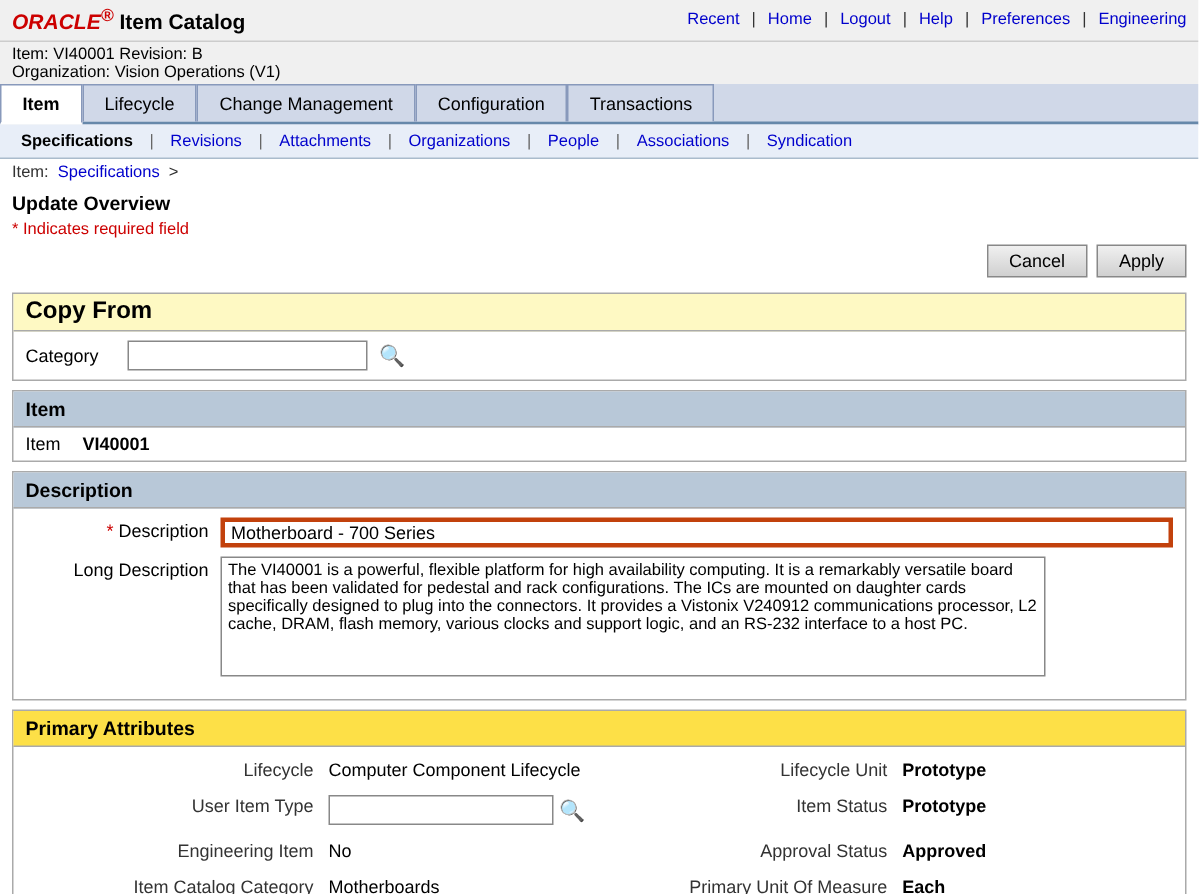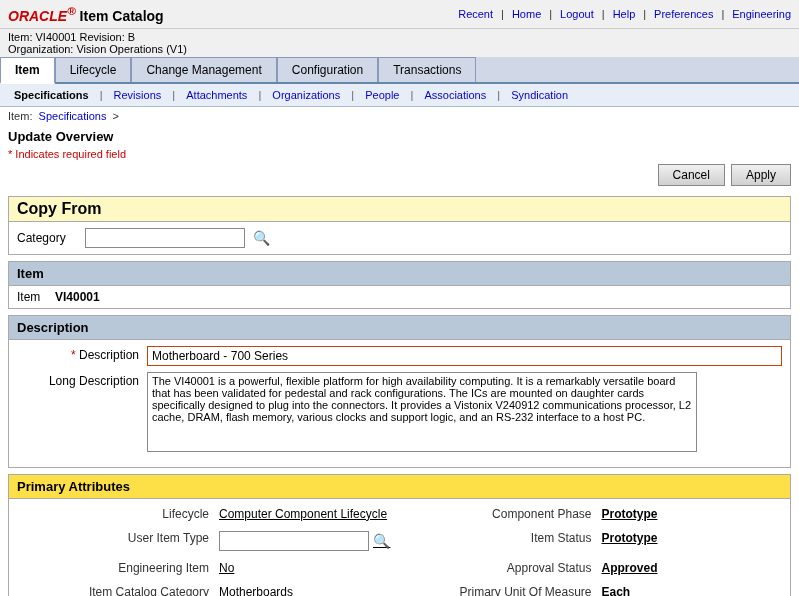--- a/index.html
+++ b/index.html
@@ -53,31 +53,31 @@
     #item-section-body { padding: 4px 8px; display: flex; align-items: center; gap: 8px; }
     #item-section-body .item-label { font-size: 12px; min-width: 30px; }
     #item-section-body .item-value { font-size: 12px; font-weight: bold; }
 
     
     #desc-section { border: 1px solid #aaa; margin: 6px 8px; }
     #desc-header { background: #b8c8d8; padding: 4px 8px; font-weight: bold; font-size: 13px; border-bottom: 1px solid #aaa; }
     #desc-body { padding: 6px 8px; }
     .form-row { display: flex; align-items: flex-start; margin-bottom: 6px; }
     .form-row label { min-width: 130px; text-align: right; padding-right: 8px; font-size: 12px; padding-top: 2px; }
-    .form-row input[type=text] { width: 650px; height: 20px; border: 1px solid #c2410c; padding: 2px 4px; font-size: 12px; }
+    .form-row input[type=text] { width: 650px; height: 20px; border: 3px solid #c2410c; padding: 2px 4px; font-size: 12px; }
     .textarea-wrap { position: relative; }
     .form-row textarea { width: 550px; height: 80px; border: 1px solid #888; padding: 2px 4px; font-size: 11px; resize: none; font-family: Arial, sans-serif; }
 
     
     #primary-attr { border: 1px solid #aaa; margin: 6px 8px; }
     #primary-attr-header { background: #fde047; padding: 4px 8px; font-weight: bold; font-size: 13px; border-bottom: 1px solid #aaa; }
     #primary-attr-body { padding: 4px 8px; }
     .attr-grid { display: grid; grid-template-columns: 200px 1fr 200px 1fr; gap: 2px 0; }
     .attr-label { text-align: right; padding-right: 8px; font-size: 12px; color: #333; padding-top: 4px; padding-bottom: 4px; }
-    .attr-value { font-size: 12px; padding-top: 4px; padding-bottom: 4px; padding-left: 2px; color: #000; text-decoration: underline; }
+    .attr-value { font-size: 12px; padding-top: 4px; padding-bottom: 4px; padding-left: 2px; color: #000; }
     .attr-value.bold { font-weight: bold; }
     .attr-value input { width: 160px; height: 20px; border: 1px solid #888; padding: 2px; font-size: 12px; }
     .attr-value .search-row { display: flex; align-items: center; gap: 4px; }
     .attr-value .search-row input { width: 150px; }
   </style>
 </head>
 <body>
 
 <div id="header">
   <div id="header-left">
@@ -183,21 +183,21 @@
   </div>
 </div>
 
 <div id="primary-attr">
   <div id="primary-attr-header">Primary Attributes</div>
   <div id="primary-attr-body">
     <div class="attr-grid">
 
       <div class="attr-label">Lifecycle</div>
       <div class="attr-value">Computer Component Lifecycle</div>
-      <div class="attr-label">Component Phase</div>
+      <div class="attr-label">Lifecycle Unit</div>
       <div class="attr-value bold">Prototype</div>
 
       <div class="attr-label">User Item Type</div>
       <div class="attr-value">
         <div class="search-row">
           <input type="text" value="" style="">
           <span class="search-icon-btn">🔍</span>
         </div>
       </div>
       <div class="attr-label">Item Status</div>

